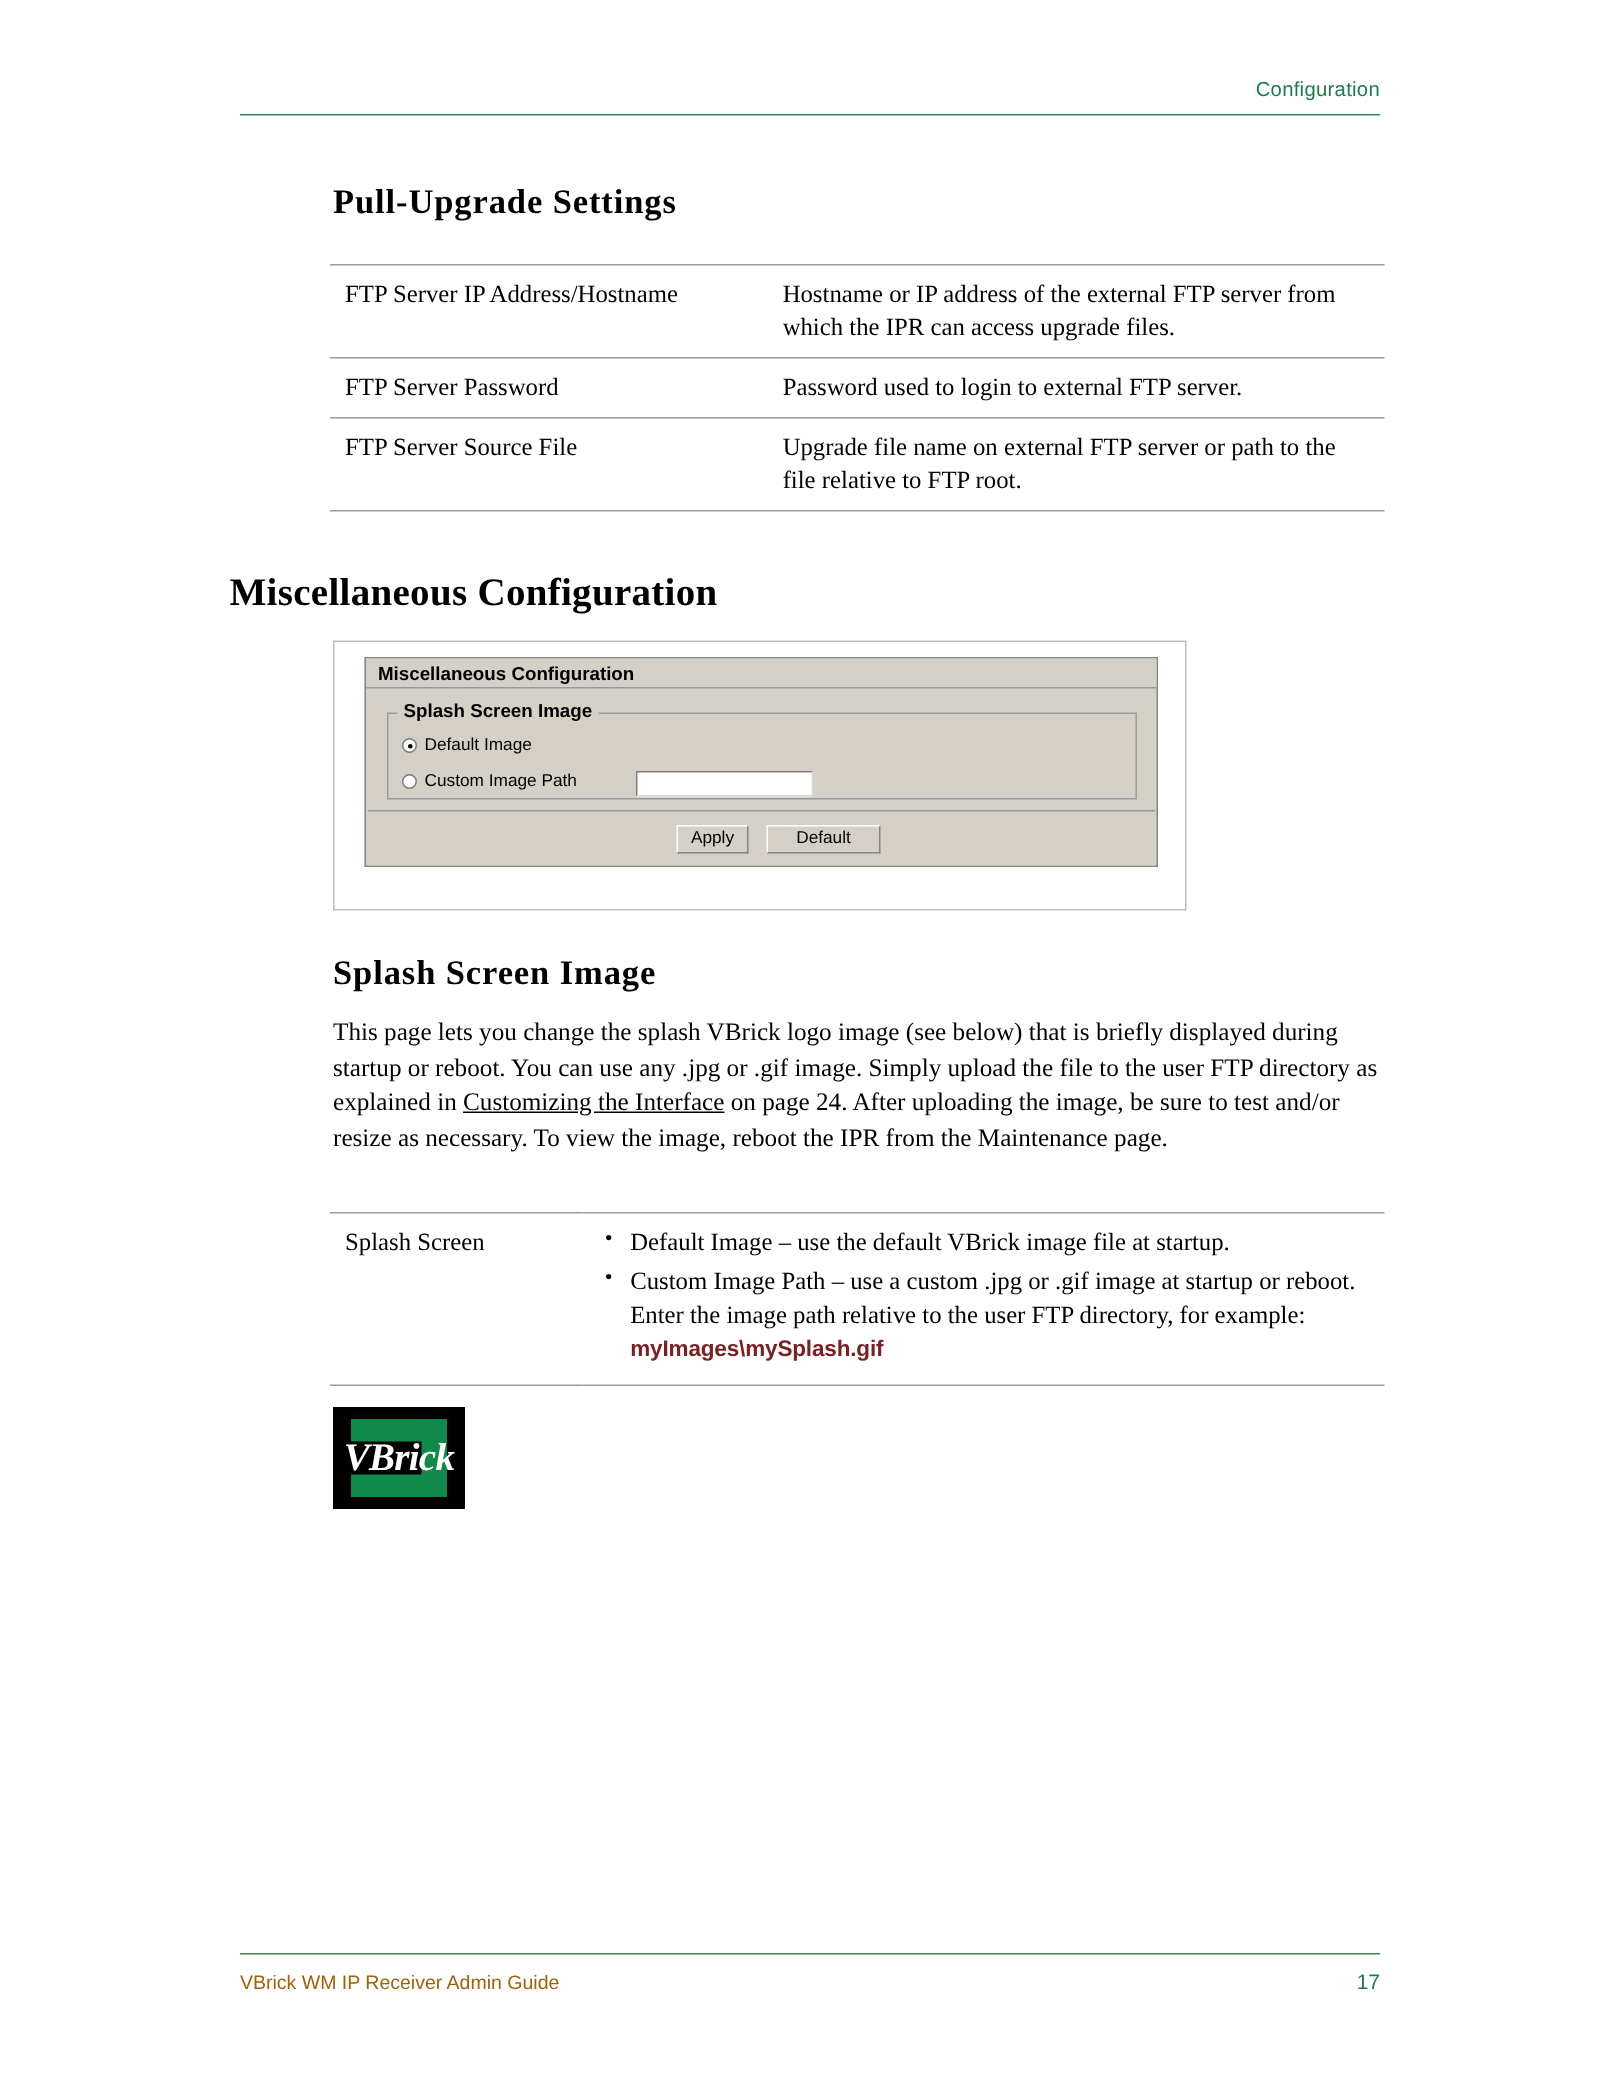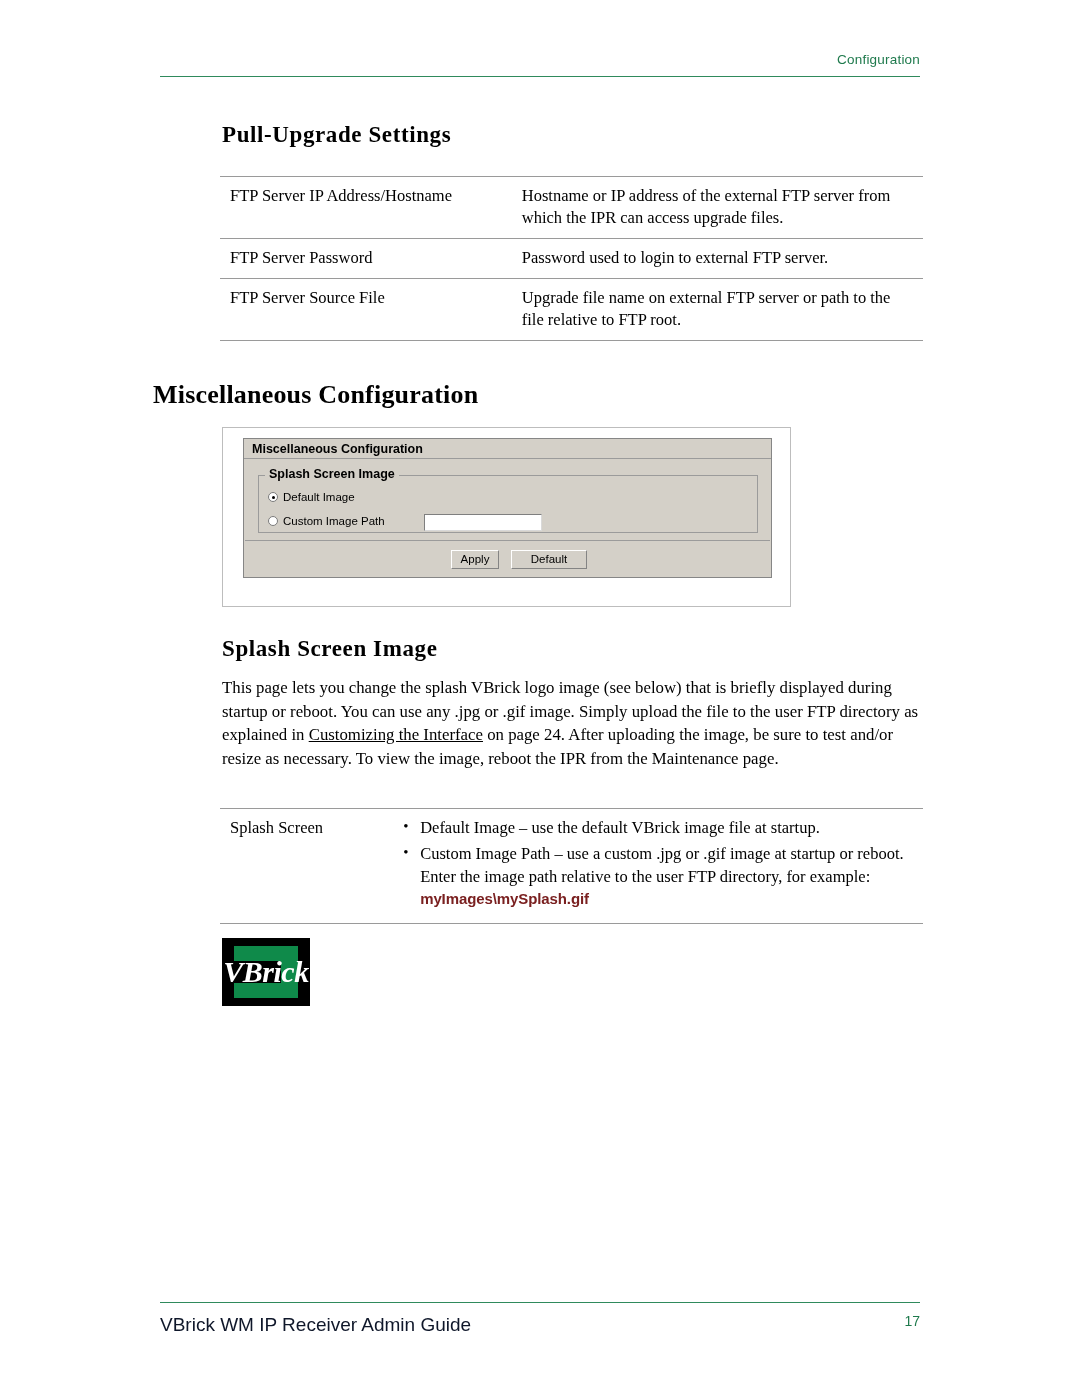--- a/index.html
+++ b/index.html
@@ -243,41 +243,41 @@
     position: absolute;
     left: 0; top: 0;
     width: 74px; height: 58px;
     display: flex;
     align-items: center;
     justify-content: center;
     color: #ffffff;
     font-family: "Liberation Serif", serif;
     font-weight: bold;
     font-style: italic;
-    font-size: 30px;
+    font-size: 26px;
     letter-spacing: -0.5px;
     z-index: 2;
   }
 
   
   .footer-rule {
     position: absolute;
     left: 160px;
     top: 1302px;
     width: 760px;
     height: 1px;
     background: #2f8a5c;
   }
   .footer-left {
     position: absolute;
     left: 160px;
     top: 1314px;
     font-family: "Liberation Sans", sans-serif;
-    font-size: 19px;
-    color: #0f172a;
+    font-size: 13px;
+    color: #a16207;
   }
   .footer-right {
     position: absolute;
     right: 160px;
     top: 1313px;
     font-family: "Liberation Sans", sans-serif;
     font-size: 14px;
     color: #1f7a4d;
   }
 </style>

